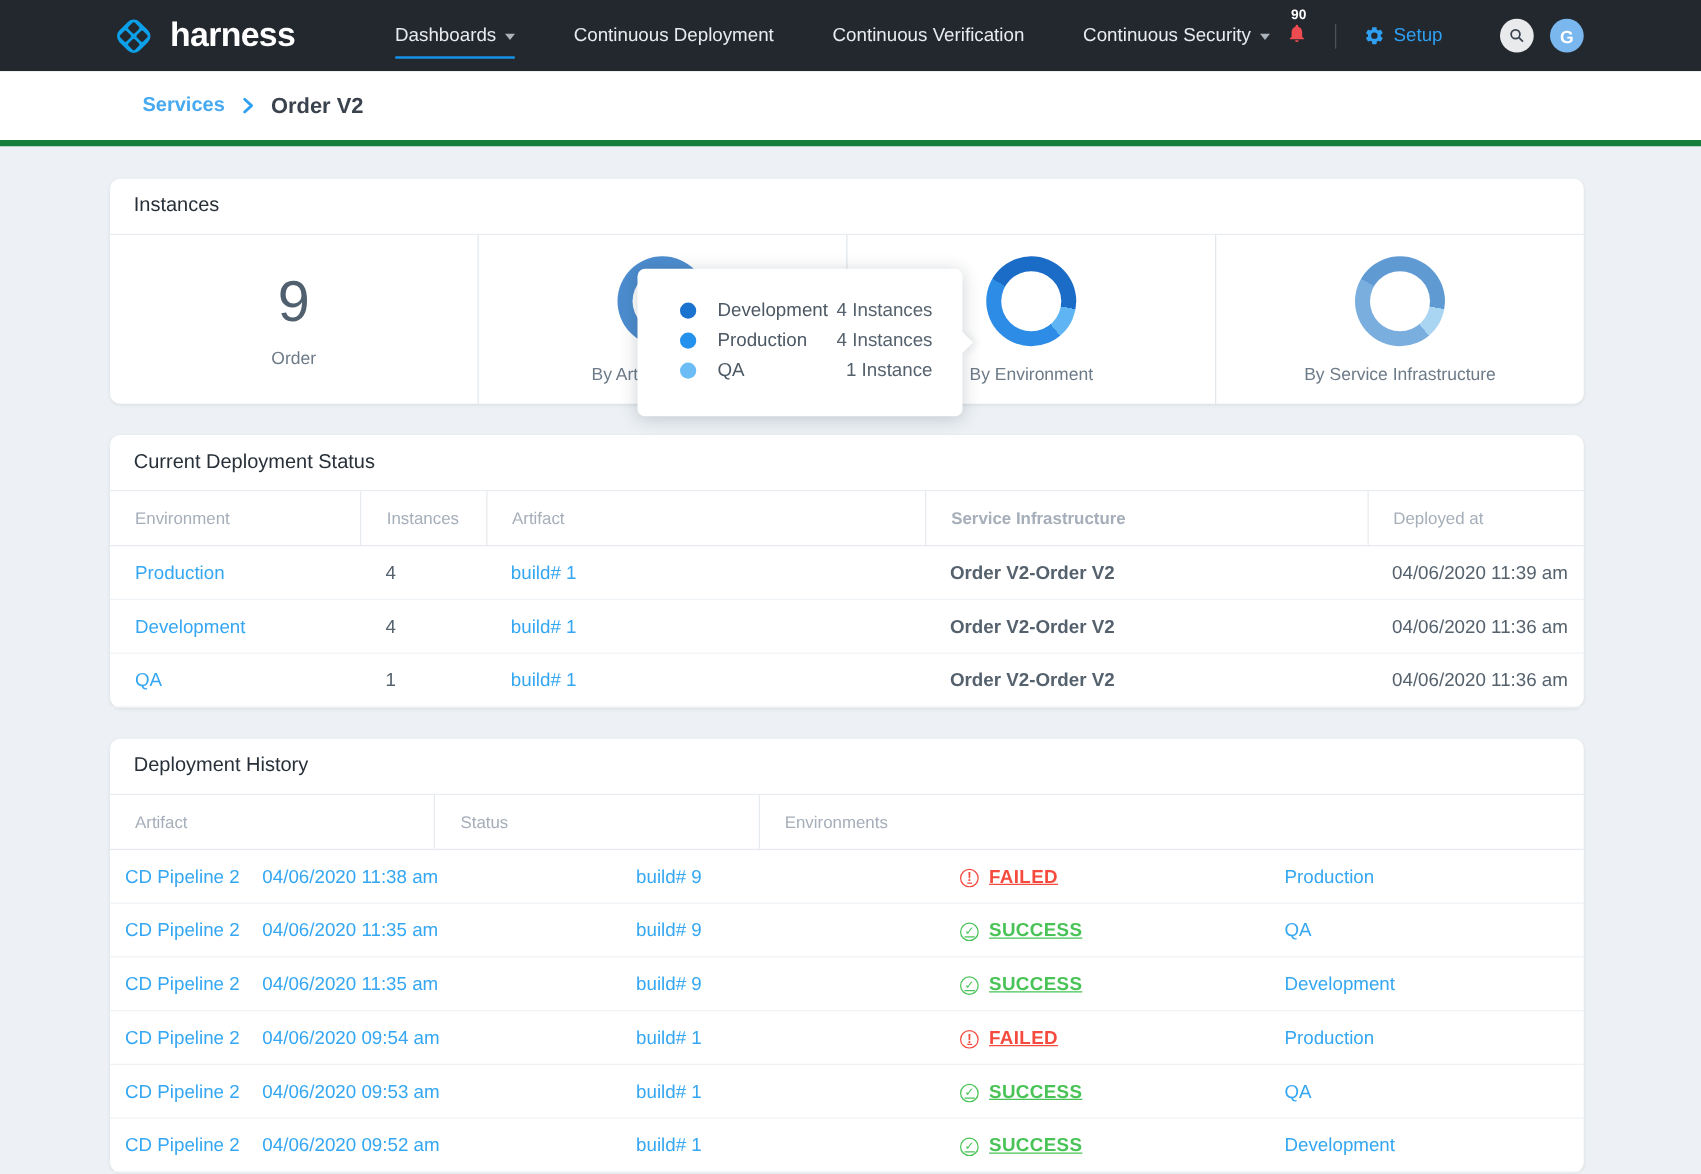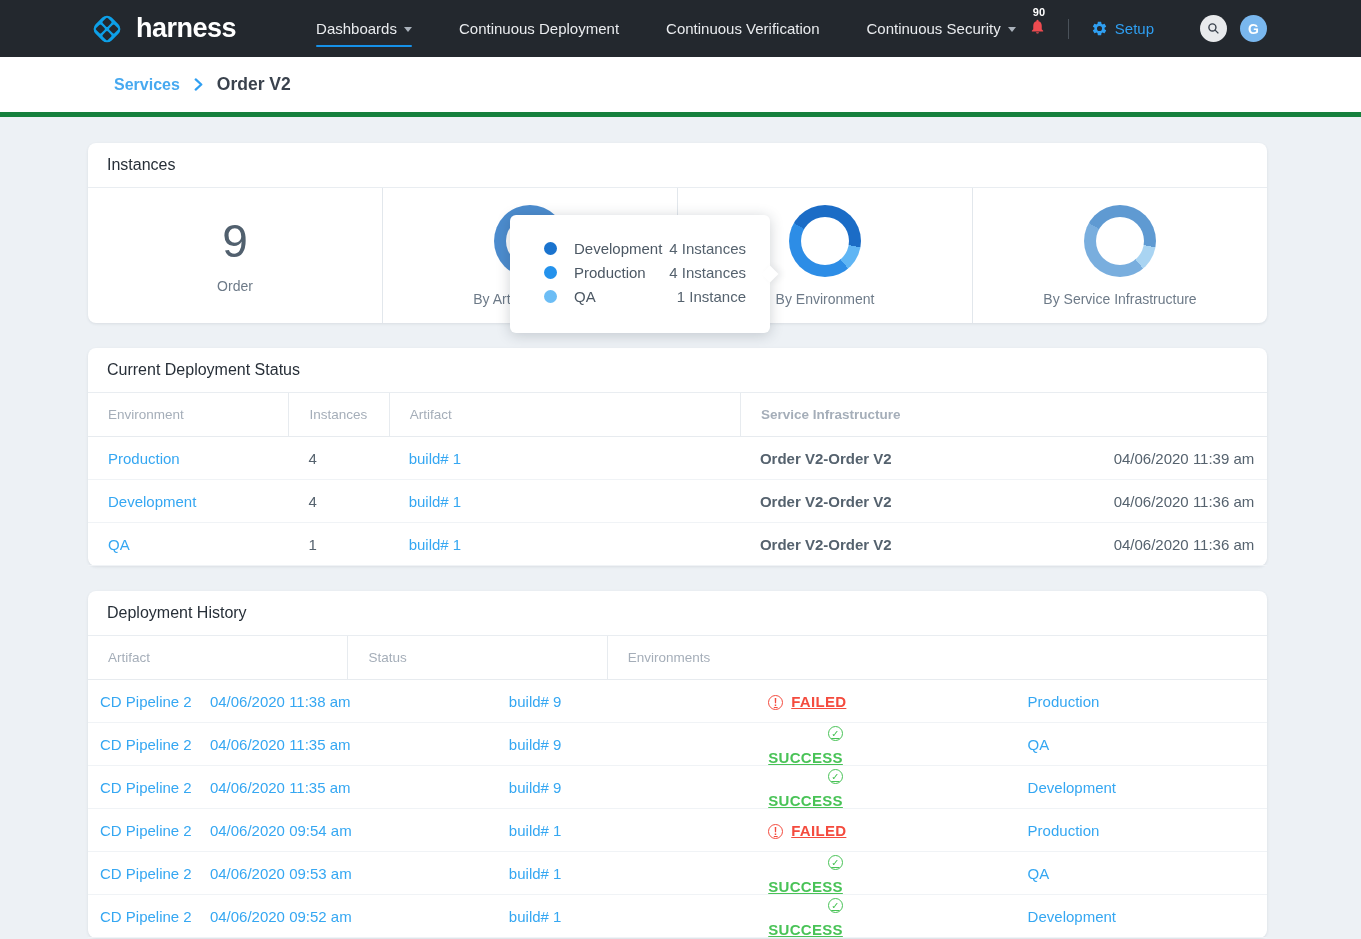--- a/index.html
+++ b/index.html
@@ -90,21 +90,21 @@
   .plain { color:#55626e; }
   
   .cds .c1{width:17%;} .cds .c2{width:8.5%;} .cds .c3{width:29.8%;} .cds .c4{width:30%;font-weight:bold;} .cds .c5{width:14.7%;}
   
   .dh .c1{width:34%;} .dh .c2{width:22%;} .dh .c3{width:22%;} .dh .c4{width:22%;}
   .dh .td.c1 { padding-left:12px; }
   .time-gap { margin-left:14px; }
   
   .status-badge { display:inline-flex; align-items:flex-end; gap:8px; font-size:15px; font-weight:600; letter-spacing:0.3px;text-decoration:underline; }
   .status-badge.val-failed { color:#f44b3e; }
-  .status-badge.val-success { color:#49c357;flex-direction:column; }
+  .status-badge.val-success { color:#49c357; }
   .status-icon {
     width:15px; height:15px; border:1.7px solid currentColor; border-radius:50%;
     display:inline-flex; align-items:center; justify-content:center;
     font-size:10.5px; font-weight:700;
   }
   .val-failed .status-icon::before { content:"!"; }
   .val-success .status-icon::before { content:"\2713"; font-size:9.5px; }
 </style>
 </head>
 <body>
@@ -222,20 +222,21 @@
     </div>
   </div>
 
   <div class="card cds">
     <div class="card-title">Current Deployment Status</div>
     <div class="tbl-header">
       <div class="th c1">Environment</div>
       <div class="th c2">Instances</div>
       <div class="th c3">Artifact</div>
       <div class="th c4">Service Infrastructure</div>
+      <div class="th c5">Deployed at</div>
     </div>
 
     <div class="tbl-row">
       <div class="td c1"><span class="link">Production</span></div>
       <div class="td c2 plain">4</div>
       <div class="td c3"><span class="link">build# 1</span></div>
       <div class="td c4 plain">Order V2-Order V2</div>
       <div class="td c5 plain">04/06/2020 11:39 am</div>
     </div>
     <div class="tbl-row">

